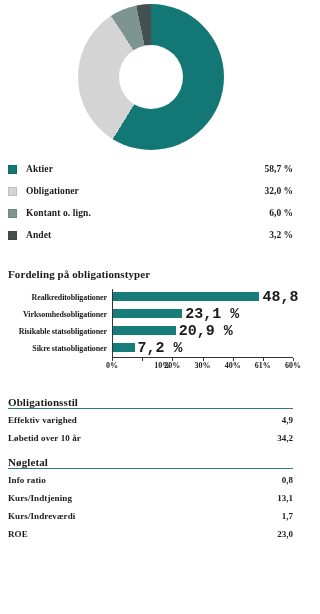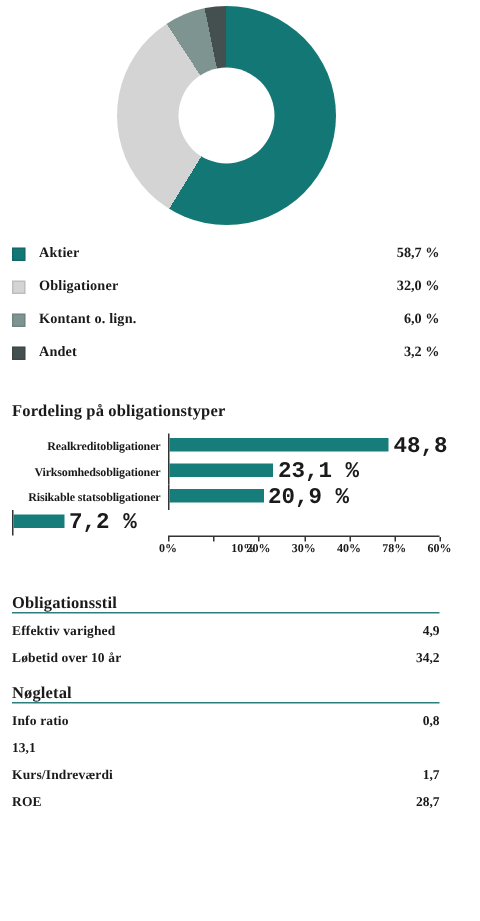--- a/index.html
+++ b/index.html
@@ -211,39 +211,40 @@
           </div>
         </div>
         <div class="bar-row">
           <div class="bar-cat">Risikable statsobligationer</div>
           <div class="bar-track">
             <div class="bar-fill" style="width: 34.8333%; background: rgb(23, 125, 123);"></div>
             <div class="bar-val" style="left: 34.8333%;">20,9 %</div>
           </div>
         </div>
         <div class="bar-row">
+          <div class="bar-cat">Sikre statsobligationer</div>
           <div class="bar-track">
             <div class="bar-fill" style="width: 12%; background: rgb(23, 125, 123);"></div>
             <div class="bar-val" style="left: 12%;">7,2 %</div>
           </div>
         </div>
       </div>
     <div class="axis" id="bar-axis">
         <div class="tick" style="left: 0%;"></div>
         <div class="tick-label" style="left: 0%;">0%</div>
         <div class="tick" style="left: 16.6667%;"></div>
         <div class="tick-label" style="left: 16.6667%; margin-left: 20px;">10%</div>
         <div class="tick" style="left: 33.3333%;"></div>
         <div class="tick-label" style="left: 33.3333%;">20%</div>
         <div class="tick" style="left: 50%;"></div>
         <div class="tick-label" style="left: 50%;">30%</div>
         <div class="tick" style="left: 66.6667%;"></div>
         <div class="tick-label" style="left: 66.6667%;">40%</div>
         <div class="tick" style="left: 83.3333%;"></div>
-        <div class="tick-label" style="left: 83.3333%;">78%</div>
+        <div class="tick-label" style="left: 83.3333%;">61%</div>
         <div class="tick" style="left: 100%;"></div>
         <div class="tick-label" style="left: 100%;">60%</div>
       </div>
   </div>
 
   <div class="table-block" id="block-oblig">
     <div class="section-title">Obligationsstil</div>
     <div class="rule"></div>
     <div class="table-rows" id="oblig-rows">
         <div class="trow">
@@ -259,26 +260,27 @@
 
   <div class="table-block" id="block-nogle">
     <div class="section-title">Nøgletal</div>
     <div class="rule"></div>
     <div class="table-rows" id="nogle-rows">
         <div class="trow">
           <span class="tlabel">Info ratio</span>
           <span class="tvalue">0,8</span>
         </div>
         <div class="trow">
+          <span class="tlabel">Kurs/Indtjening</span>
           <span class="tvalue">13,1</span>
         </div>
         <div class="trow">
           <span class="tlabel">Kurs/Indreværdi</span>
           <span class="tvalue">1,7</span>
         </div>
         <div class="trow">
           <span class="tlabel">ROE</span>
-          <span class="tvalue">28,7</span>
+          <span class="tvalue">23,0</span>
         </div>
       </div>
   </div>
 
 </div>
 
 </body></html>

